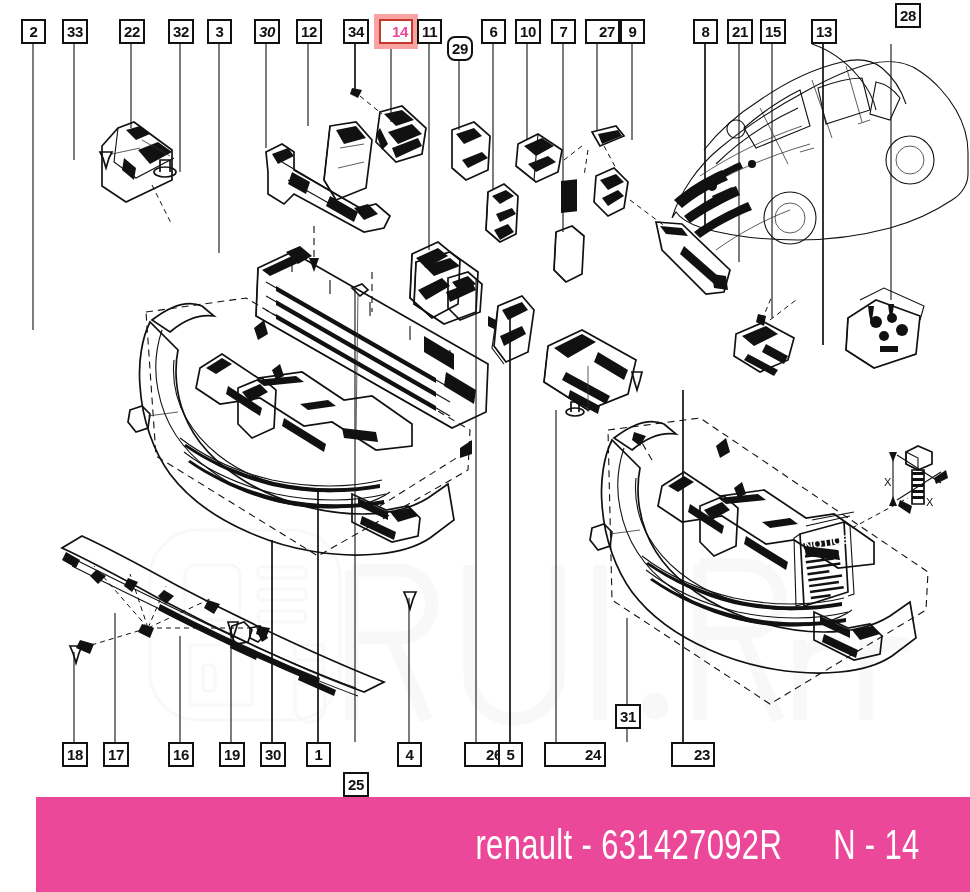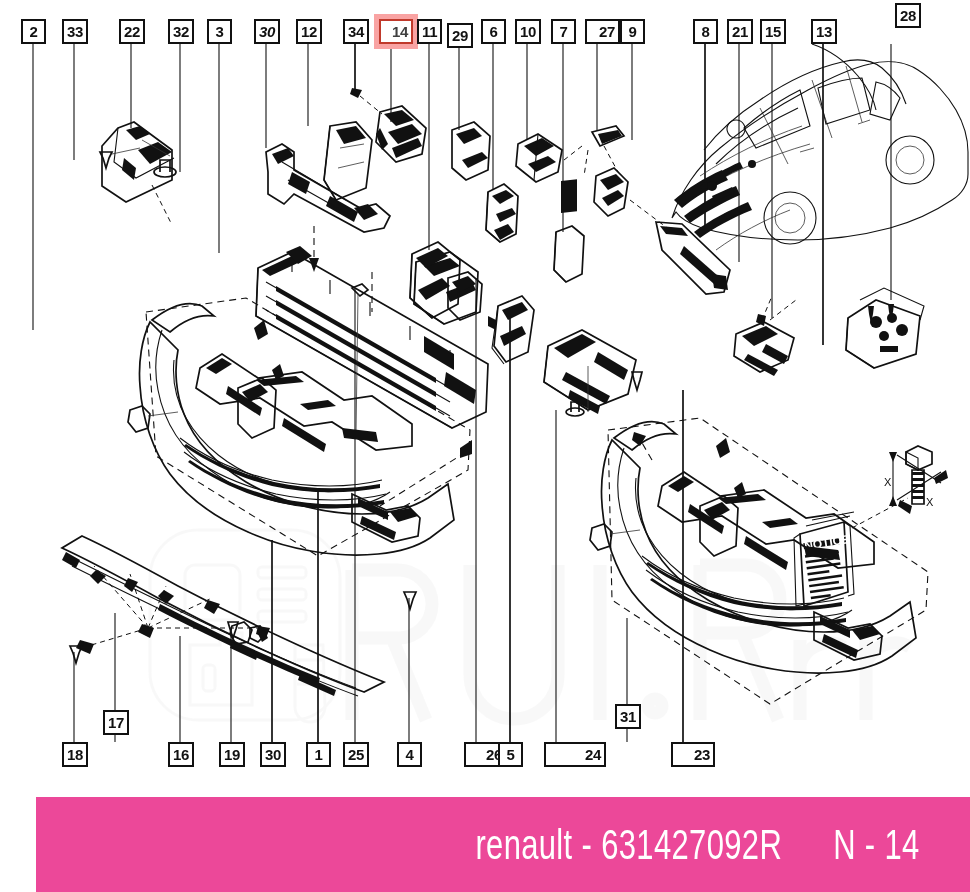--- a/index.html
+++ b/index.html
@@ -14,21 +14,21 @@
 
   
   .badge{
     position:absolute;box-sizing:border-box;
     min-width:25px;height:25px;padding:0 3px;
     border:2px solid #111;background:#fff;color:#111;
     font-size:15px;font-weight:bold;line-height:21px;text-align:center;
     letter-spacing:-.3px;
   }
   .badge.hl{
-    border-color:#c0392b;color:#404040;background:#fff;
+    border-color:#c0392b;color:#ec4899;background:#fff;
     box-shadow:0 0 0 5px #f9a3a3;
     padding-left:11px;
   }
   .badge.hl::before{
     content:"";position:absolute;left:-5px;top:-5px;right:-5px;bottom:-5px;
     background:#f9a3a3;z-index:-1;
   }
 
   
   #footer{
@@ -514,41 +514,41 @@
       <div class="badge" style="left: 21px; top: 19px;">2</div>
       <div class="badge" style="left: 62px; top: 19px;">33</div>
       <div class="badge" style="left: 119px; top: 19px; text-align: right;">22</div>
       <div class="badge" style="left: 168px; top: 19px;">32</div>
       <div class="badge" style="left: 207px; top: 19px;">3</div>
       <div class="badge" style="left: 254px; top: 19px; font-style: italic;">30</div>
       <div class="badge" style="left: 296px; top: 19px;">12</div>
       <div class="badge" style="left: 343px; top: 19px;">34</div>
       <div class="badge hl" style="left: 379px; top: 19px;">14</div>
       <div class="badge" style="left: 417px; top: 19px;">11</div>
-      <div class="badge" style="left: 447px; top: 23px;">29</div>
+      <div class="badge" style="left: 447px; top: 36px; border-radius: 8px;">29</div>
       <div class="badge" style="left: 481px; top: 19px;">6</div>
       <div class="badge" style="left: 515px; top: 19px;">10</div>
       <div class="badge" style="left: 551px; top: 19px;">7</div>
       <div class="badge" style="left: 585px; top: 19px; padding-left: 12px;">27</div>
       <div class="badge" style="left: 620px; top: 19px;">9</div>
       <div class="badge" style="left: 693px; top: 19px;">8</div>
       <div class="badge" style="left: 727px; top: 19px;">21</div>
       <div class="badge" style="left: 760px; top: 19px;">15</div>
       <div class="badge" style="left: 811px; top: 19px;">13</div>
       <div class="badge" style="left: 879px; top: 3px; margin-left: 16px;">28</div>
     </div>
 
   <div>
       <div class="badge" style="left: 62px; top: 742px;">18</div>
-      <div class="badge" style="left: 103px; top: 710px; text-align: center;">17</div>
+      <div class="badge" style="left: 103px; top: 742px; text-align: center;">17</div>
       <div class="badge" style="left: 168px; top: 742px;">16</div>
       <div class="badge" style="left: 219px; top: 742px;">19</div>
       <div class="badge" style="left: 260px; top: 742px;">30</div>
       <div class="badge" style="left: 306px; top: 742px;">1</div>
-      <div class="badge" style="left: 343px; top: 742px;">25</div>
+      <div class="badge" style="left: 343px; top: 772px;">25</div>
       <div class="badge" style="left: 397px; top: 742px;">4</div>
       <div class="badge" style="left: 464px; top: 742px; padding-left: 20px;">26</div>
       <div class="badge" style="left: 498px; top: 742px;">5</div>
       <div class="badge" style="left: 544px; top: 742px; padding-left: 39px;">24</div>
       <div class="badge" style="left: 615px; top: 704px;">31</div>
       <div class="badge" style="left: 671px; top: 742px; padding-left: 21px;">23</div>
     </div>
 
 </div>
 

